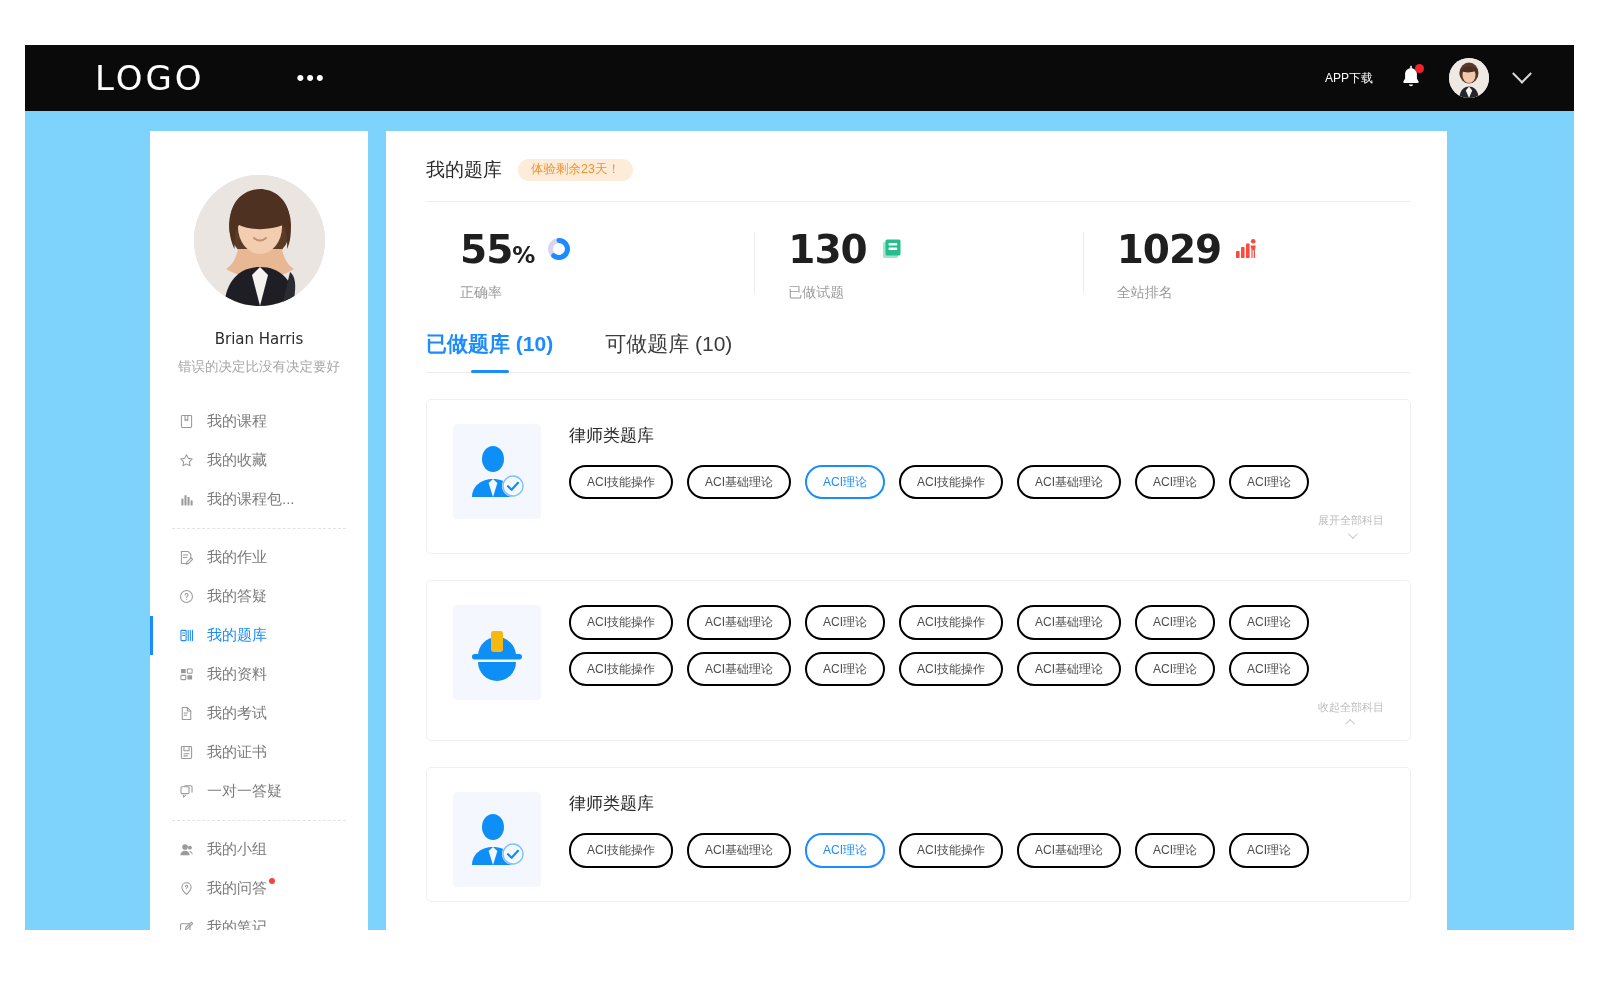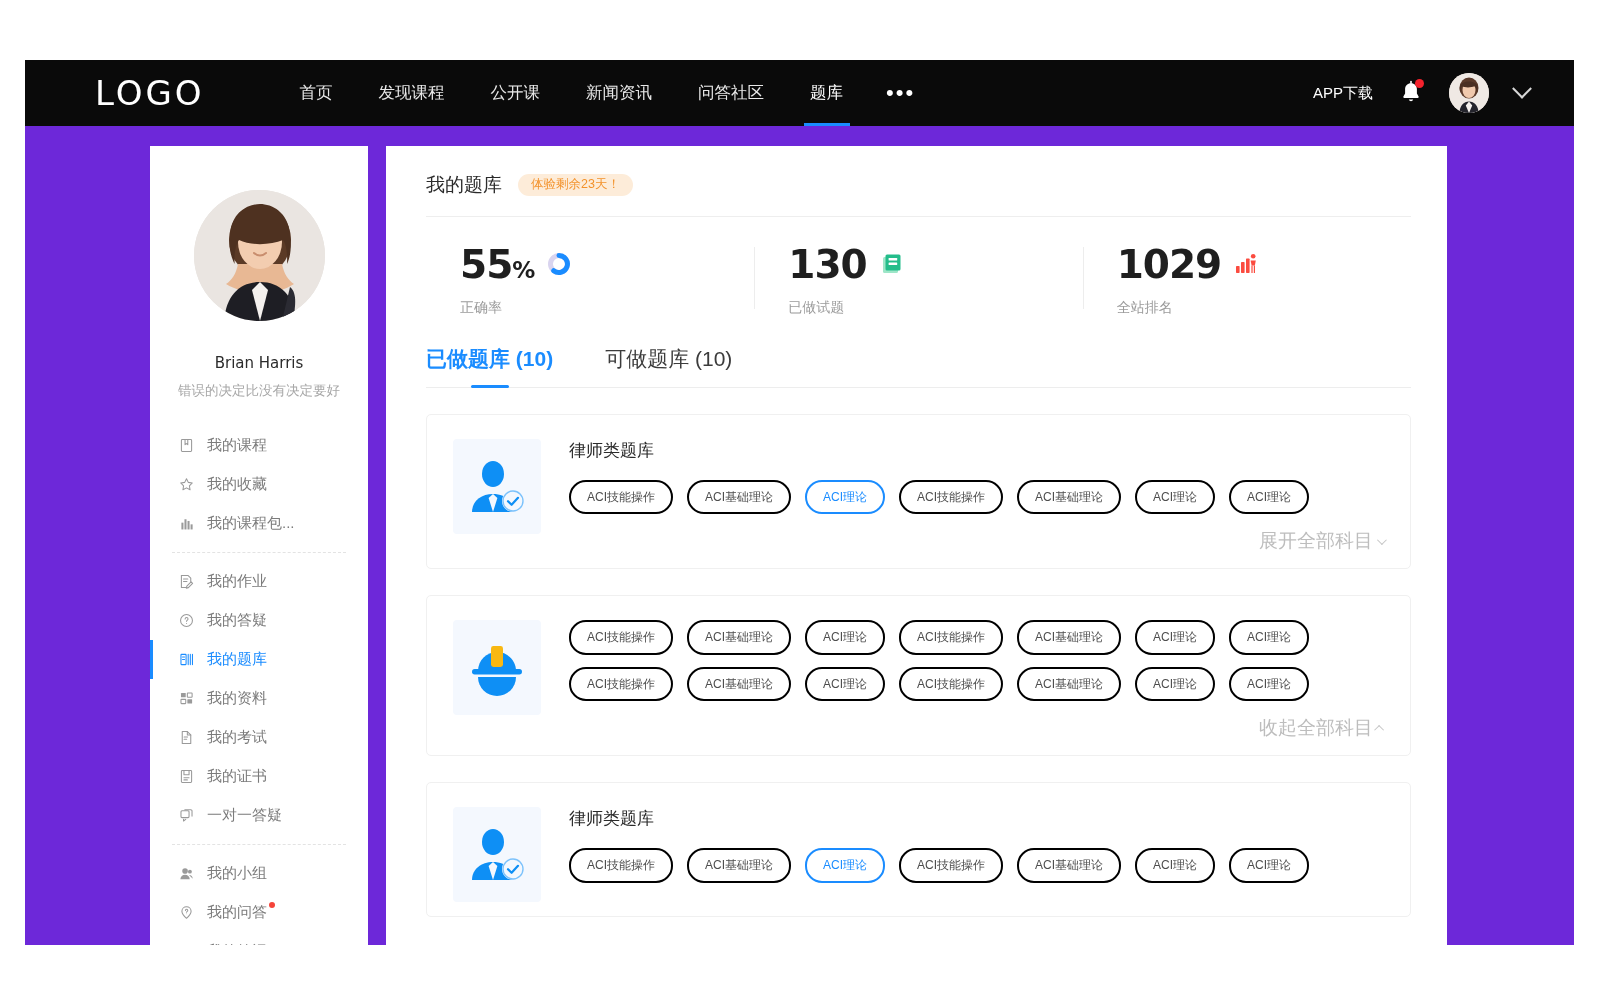--- a/index.html
+++ b/index.html
@@ -6,23 +6,23 @@
   html, body {
     width: 1600px; height: 990px;
     background: #ffffff;
     font-family: "Liberation Sans", "DejaVu Sans", sans-serif;
     overflow: hidden;
   }
 
   
   .page {
     position: absolute;
-    left: 25px; top: 60px;
+    left: 25px; top: 45px;
     width: 1549px; height: 885px;
-    background: #6d28d9;
+    background: #7dd3fc;
     overflow: hidden;
   }
 
   
   .topnav {
     position: relative;
     height: 66px;
     background: #0a0a0a;
     display: flex;
     align-items: center;
@@ -69,21 +69,21 @@
     line-height: 0.4;
   }
   .nav-right {
     margin-left: auto;
     display: flex;
     align-items: center;
     gap: 26px;
   }
   .app-download {
     color: #ffffff;
-    font-size: 15px;
+    font-size: 12px;
     cursor: pointer;
     white-space: nowrap;
   }
   .bell-wrap { position: relative; width: 24px; height: 26px; cursor: pointer; }
   .bell-dot {
     position: absolute; right: -1px; top: -1px;
     width: 9px; height: 9px; border-radius: 50%;
     background: #f5222d;
   }
   .avatar-top {
@@ -120,21 +120,21 @@
   .avatar-big {
     width: 131px; height: 131px;
     border-radius: 50%;
     margin: 0 auto;
     overflow: hidden;
     background: #e8e4e0;
     position: relative;
   }
   .uname {
     text-align: center;
-    margin-top: 33px;
+    margin-top: 24px;
     font-size: 15px;
     color: #2b2b2b;
     font-family: "DejaVu Sans", sans-serif;
   }
   .motto {
     text-align: center;
     margin-top: 10px;
     font-size: 13.5px;
     color: #a7a7a7;
   }
@@ -312,62 +312,43 @@
   .tag.sel {
     border-color: #1a8cff;
     color: #1a8cff;
   }
   .expand-row {
     display: flex;
     justify-content: flex-end;
     margin-top: 14px;
   }
   .expand-link {
-    font-size: 19px;
+    font-size: 11px;
     color: #bdbdbd;
     cursor: pointer;
     display: flex;
     align-items: center;
     gap: 4px;
+    flex-direction: column;
   }
   .chev-s {
     width: 7px; height: 7px;
     border-right: 1.3px solid #c6c6c6;
     border-bottom: 1.3px solid #c6c6c6;
   }
   .chev-s.dn { transform: rotate(45deg) translateY(-2px); }
   .chev-s.up { transform: rotate(-135deg) translateY(-2px); }
 </style>
 </head>
 <body>
 
 <div class="page">
 
   <div class="topnav">
     <div class="logo">LOGO</div>
-    <div class="nav-items" id="navItems">
-        <div class="nav-item">
-          <span>首页</span>
-        </div>
-        <div class="nav-item">
-          <span>发现课程</span>
-        </div>
-        <div class="nav-item">
-          <span>公开课</span>
-        </div>
-        <div class="nav-item">
-          <span>新闻资讯</span>
-        </div>
-        <div class="nav-item">
-          <span>问答社区</span>
-        </div>
-        <div class="nav-item active">
-          <span>题库</span>
-        </div>
-      </div>
     <div class="nav-dots">•••</div>
 
     <div class="nav-right">
       <div class="app-download">APP下载</div>
 
       <div class="bell-wrap">
         <svg width="24" height="26" viewBox="0 0 24 26">
           <path d="M12 3.2c-3.4 0-5.9 2.6-5.9 5.9v4.3l-1.7 3.2c-.3.6.1 1.3.8 1.3h13.6c.7 0 1.1-.7.8-1.3l-1.7-3.2V9.1c0-3.3-2.5-5.9-5.9-5.9z" fill="#ffffff"></path>
           <path d="M12 3.2V1.6" stroke="#ffffff" stroke-width="1.6" stroke-linecap="round"></path>
           <path d="M9.8 19.6a2.3 2.3 0 0 0 4.4 0z" fill="#ffffff"></path>

